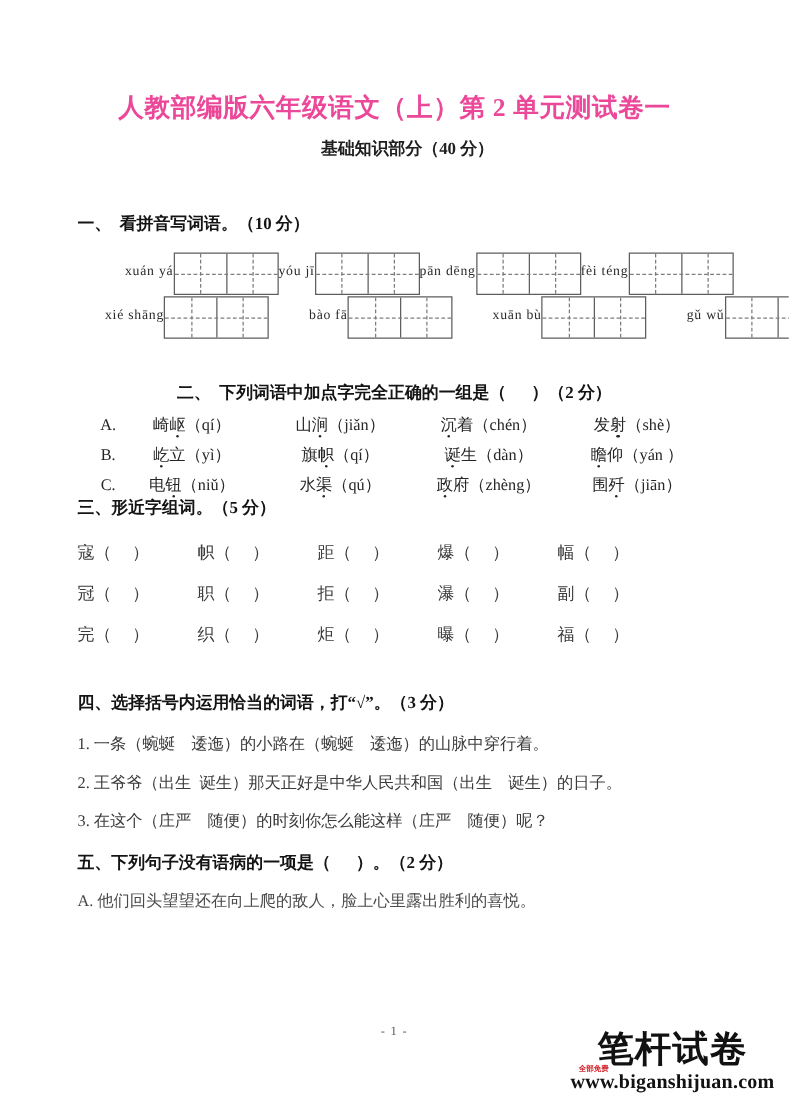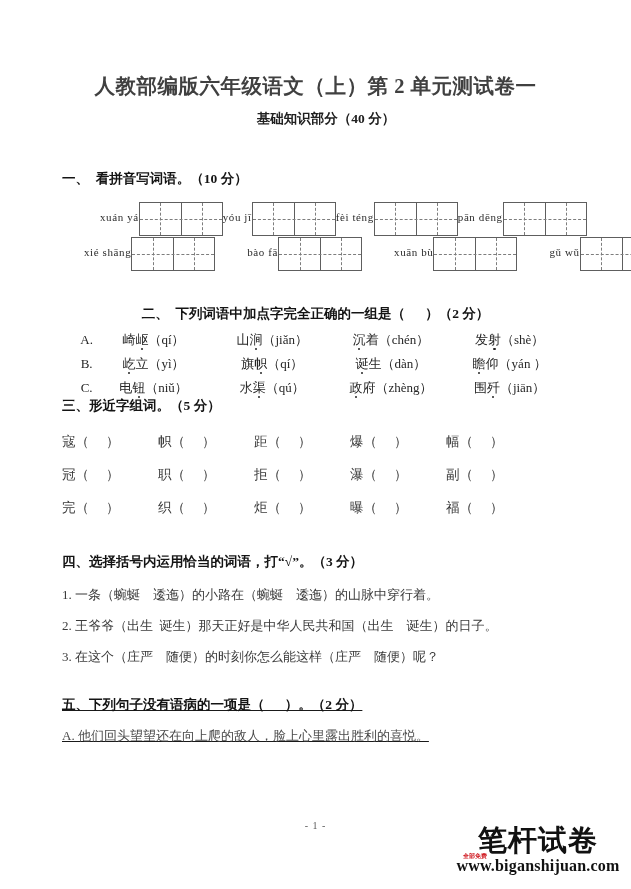--- a/index.html
+++ b/index.html
@@ -21,21 +21,21 @@
     padding: 0;
   }
 
   
   .title {
     text-align: center;
     font-size: 20.5px;
     font-weight: bold;
     letter-spacing: 0.5px;
     margin-top: 72px;
-    color: #404040;
+    color: #ec4899;
   }
   .subtitle {
     text-align: center;
     font-size: 13.5px;
     font-weight: bold;
     margin-top: 10px;
     color: #202020;
     padding-left: 21px;
   }
 
@@ -151,21 +151,21 @@
   #q4 { margin-top: 36px; }
   .sent {
     font-size: 13px;
     color: #3a3a3a;
     margin-top: 13px;
     white-space: pre;
   }
   #q4 .sent.first { margin-top: 15px; }
 
   
-  #q5 { margin-top: 30px; text-decoration: underline; }
+  #q5 { margin-top: 15px; }
   #q5 .sent { color: #4a4a4a; }
 
   
   .page-num {
     position: absolute;
     left: 0; right: 0;
     top: 820px;
     text-align: center;
     font-size: 10px;
     color: #5a5a5a;
@@ -225,28 +225,28 @@
           </div>
         </div>
         <div class="tzg-cell">
           <div class="pinyin">yóu jī</div>
           <div class="grid">
             <div class="half"></div>
             <div class="half"></div>
           </div>
         </div>
         <div class="tzg-cell">
+          <div class="pinyin">pān dēng</div>
+          <div class="grid">
+            <div class="half"></div>
+            <div class="half"></div>
+          </div>
+        </div>
+        <div class="tzg-cell">
           <div class="pinyin">fèi téng</div>
-          <div class="grid">
-            <div class="half"></div>
-            <div class="half"></div>
-          </div>
-        </div>
-        <div class="tzg-cell">
-          <div class="pinyin">pān dēng</div>
           <div class="grid">
             <div class="half"></div>
             <div class="half"></div>
           </div>
         </div>
       </div>
     <div class="tzg-row second" id="q1row2">
         <div class="tzg-cell">
           <div class="pinyin">xié shāng</div>
           <div class="grid">

